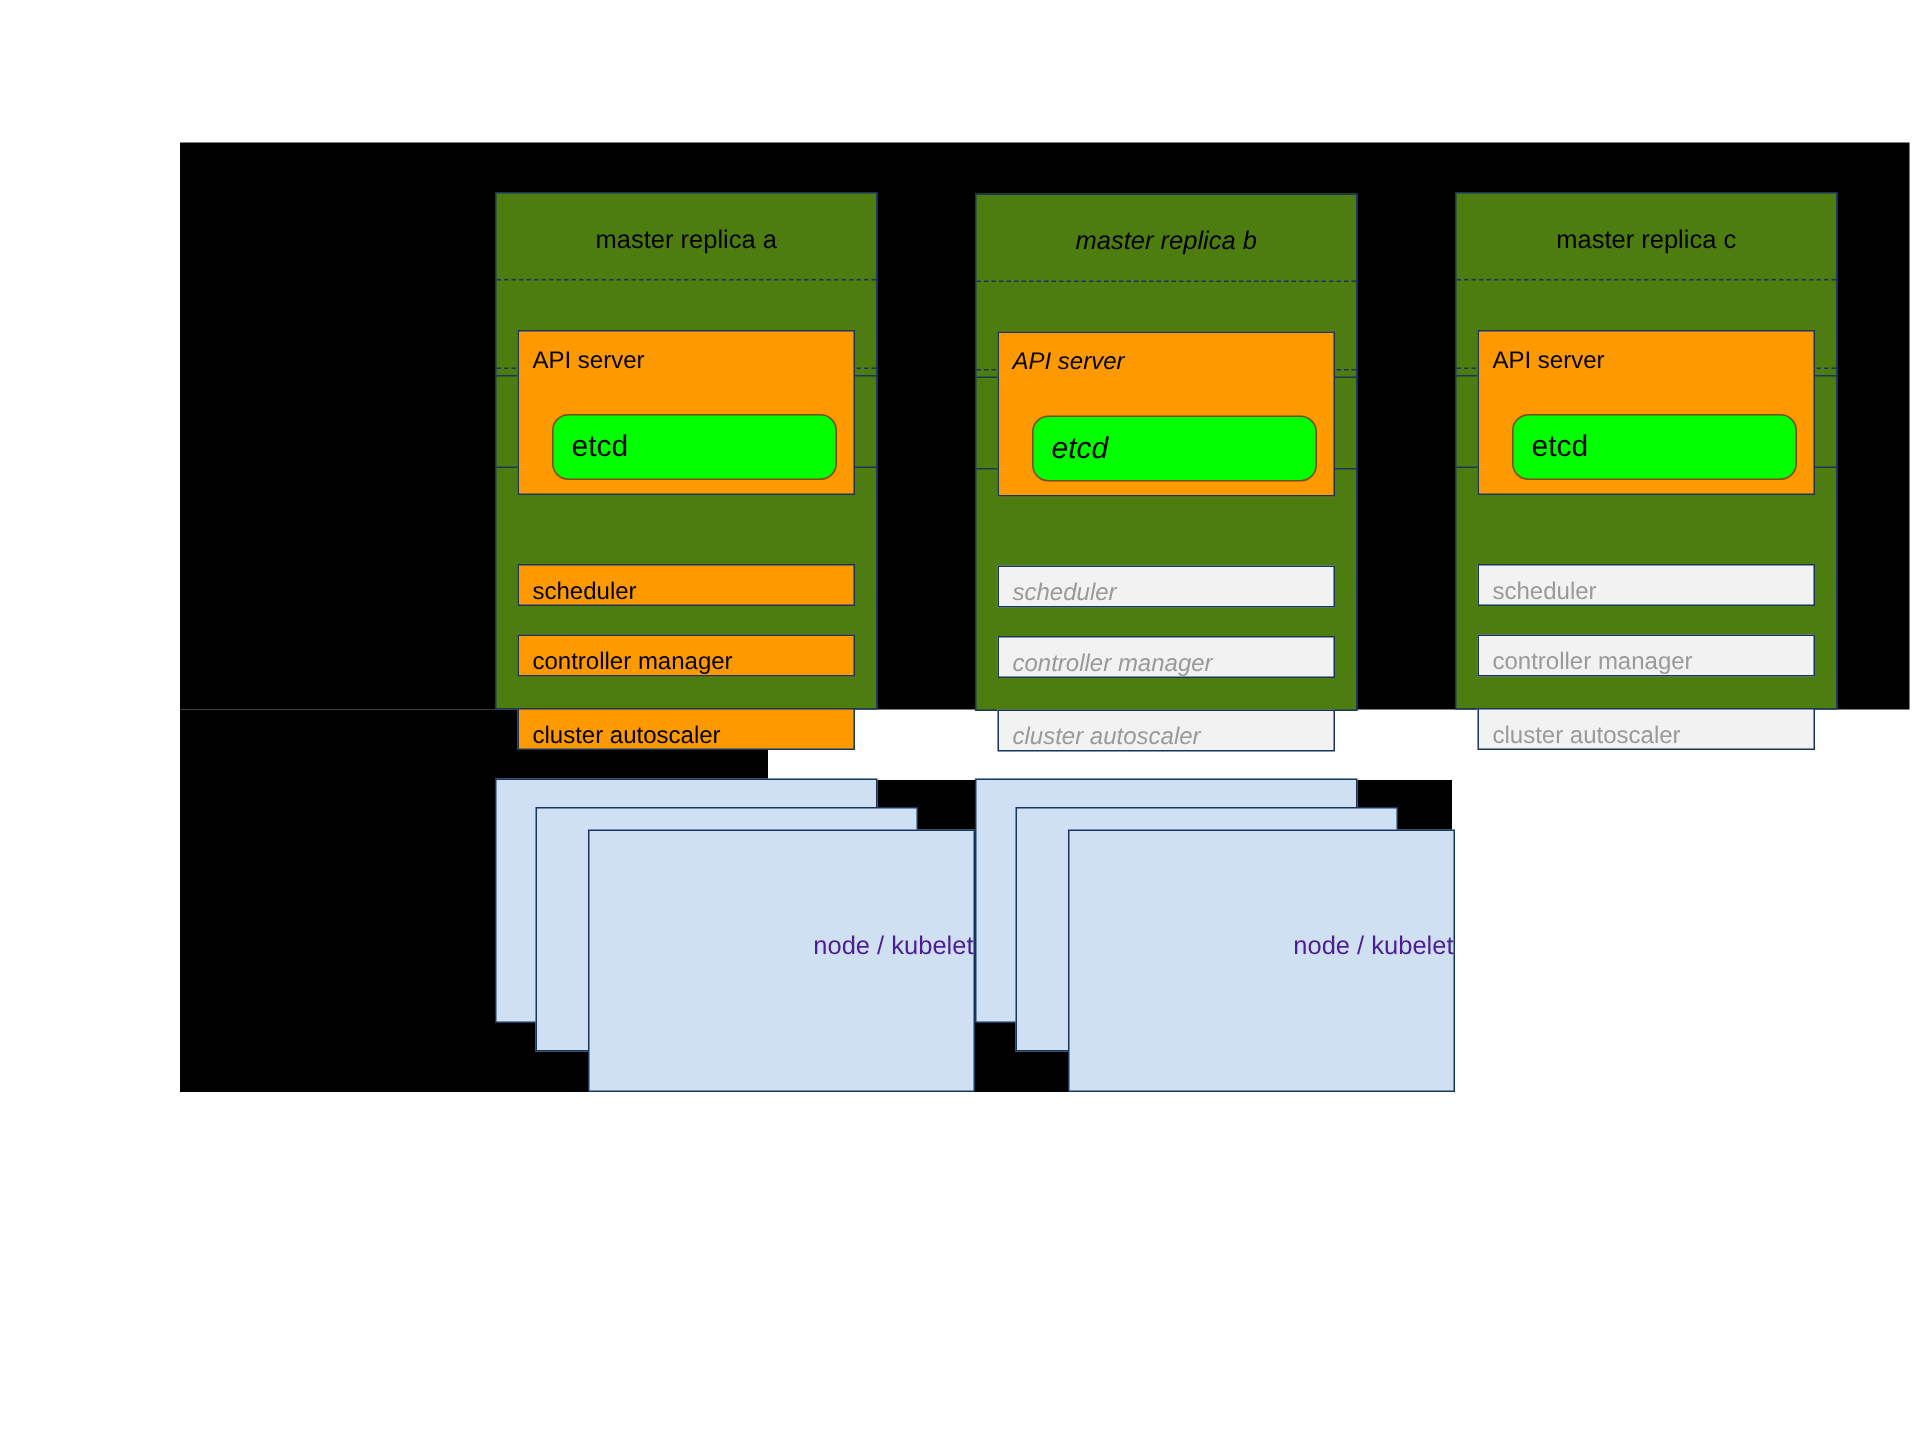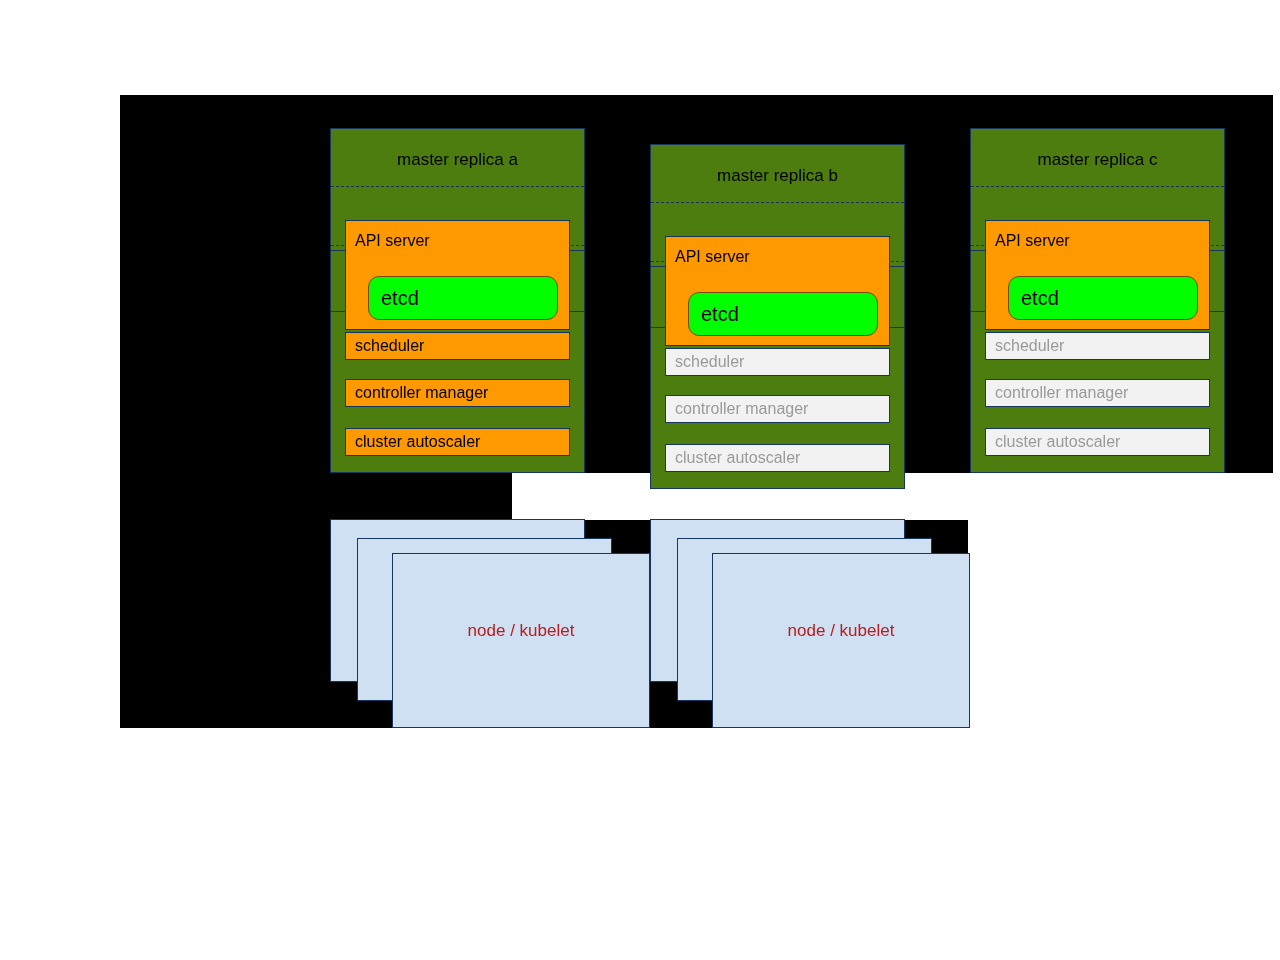--- a/index.html
+++ b/index.html
@@ -62,22 +62,23 @@
   }
 
   
   .comp {
     position: absolute;
     box-sizing: border-box;
     border: 1px solid #16365c;
     font-size: 16px;
     line-height: 1;
     display: flex;
-    align-items: center;
+    align-items: flex-end;
     padding-left: 9px;
+    margin-top: 44px;
   }
   .comp.active {
     background: #ff9900;
     color: #000000;
   }
   .comp.inactive {
     background: #f2f2f2;
     color: #9a9a9a;
   }
 
@@ -115,23 +116,23 @@
     position: absolute;
     box-sizing: border-box;
     background: #cfe0f3;
     border: 1px solid #16365c;
   }
   .node-label {
     position: absolute;
     left: 0;
     right: 0;
     top: 66px;
-    text-align: center;
+    text-align: right;
     font-size: 17px;
-    color: #b91c1c;
+    color: #4c1d95;
     line-height: 22px;
   }
 </style>
 </head>
 <body>
 
 <div id="canvas">
 
   <div class="backdrop" style="left:120px; top:95px; width:1153px; height:378px;"></div>
 
@@ -158,21 +159,21 @@
       <span>scheduler</span>
     </div>
     <div class="comp active" style="left:14px; top:250px; width:225px; height:28px;">
       <span>controller manager</span>
     </div>
     <div class="comp active" style="left:14px; top:299px; width:225px; height:28px;">
       <span>cluster autoscaler</span>
     </div>
   </div>
 
-  <div class="replica" style="left:650px; top:144px; width:255px; height:345px;">
+  <div class="replica" style="left:650px; top:129px; width:255px; height:345px;font-style:italic;">
     <div class="replica-title">master replica b</div>
 
     <div class="rule-dashed" style="top:57px;"></div>
     <div class="rule-dashed" style="top:116px;"></div>
     <div class="rule-solid" style="top:121px;"></div>
     <div class="rule-solid" style="top:182px;"></div>
 
     <div class="apiserver-box" style="left:14px; top:75px; width:225px; height:110px;">
       <div class="apiserver-label">API server</div>
       <div class="etcd-box" style="left:22px; top:55px; width:190px; height:44px;">

